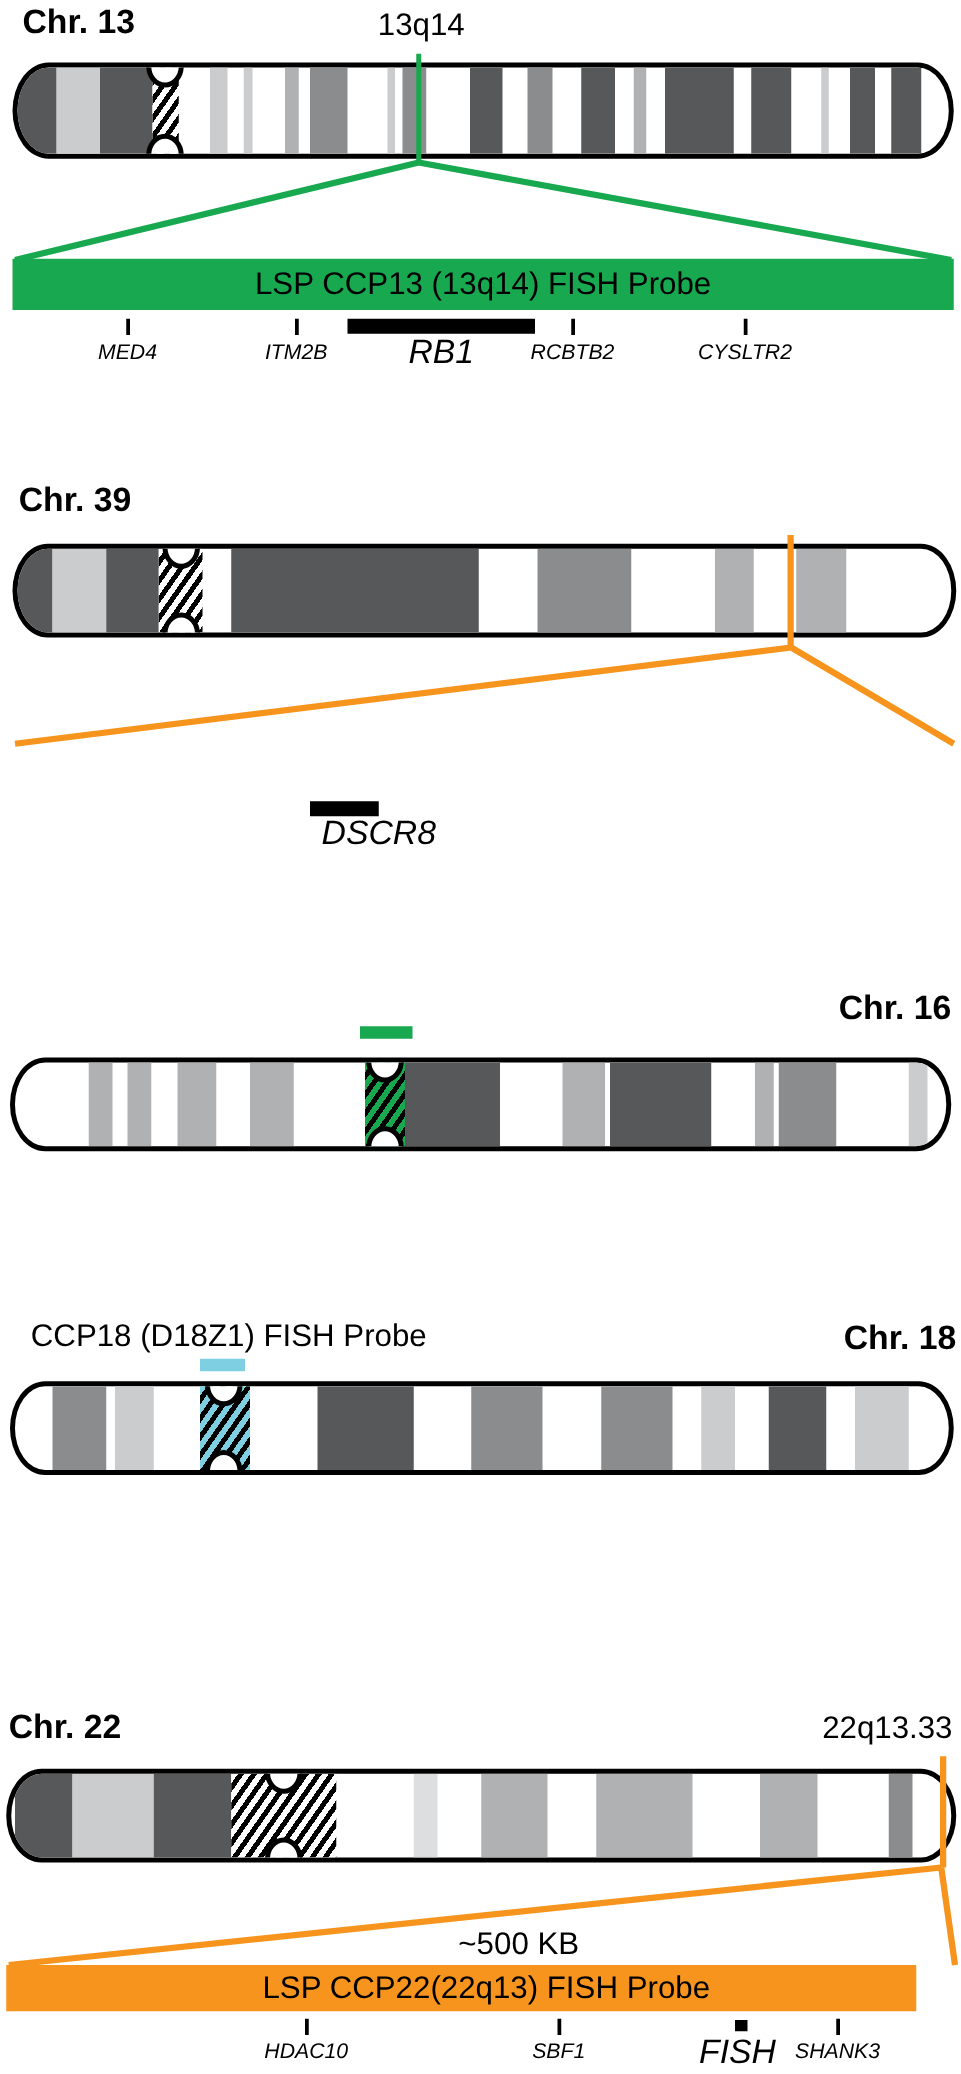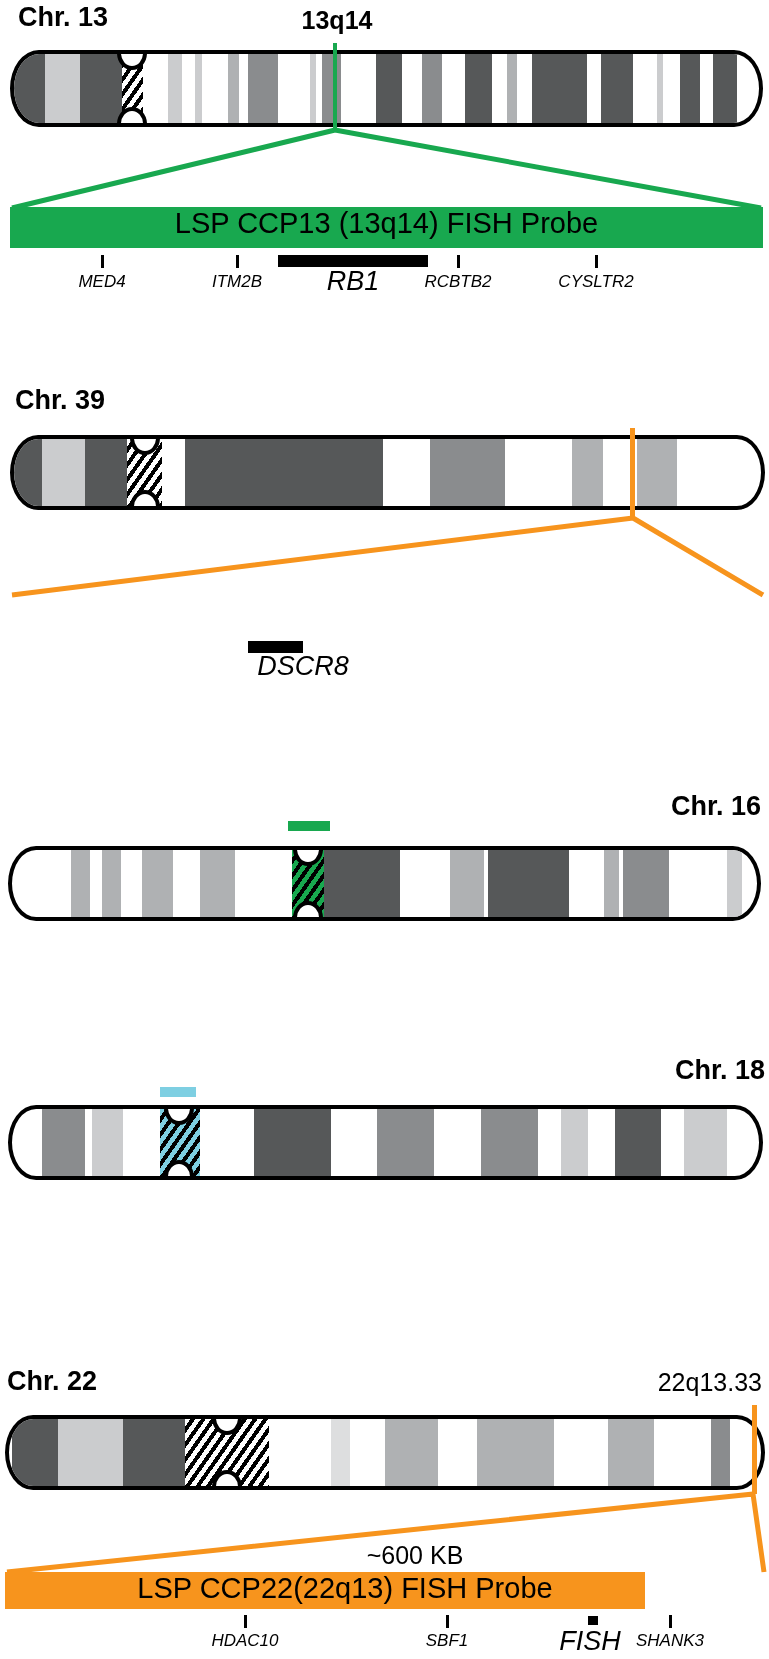--- a/index.html
+++ b/index.html
@@ -16,38 +16,38 @@
               border-radius:30px/40px;overflow:hidden;box-sizing:border-box;}
   .band{position:absolute;top:0;bottom:0;}
   .cen{position:absolute;top:0;bottom:0;
        background-image:repeating-linear-gradient(125deg,rgba(0,0,0,0) 0 4.5px,#000 4.5px 8.5px);}
   .pinch{position:absolute;width:30px;height:34px;background:#fff;border:4px solid #000;
          border-radius:50%;box-sizing:border-box;}
 
   .marker-line{position:absolute;z-index:6;}
   .funnel{position:absolute;z-index:4;}
 
-  .probe-bar{position:absolute;z-index:5;display:flex;justify-content:center;
-             font-size:29px;color:#000;white-space:nowrap;}
+  .probe-bar{position:absolute;z-index:5;display:flex;align-items:center;justify-content:center;
+             font-size:25px;color:#000;white-space:nowrap;}
   .mini-bar{position:absolute;z-index:5;}
 
   .gene-tick{position:absolute;width:3px;height:13px;background:#000;}
   .gene-bar{position:absolute;background:#000;}
   .gene-label{position:absolute;font-style:italic;font-size:17px;white-space:nowrap;
               transform:translateX(-50%);}
   .gene-label.big{font-size:27px;}
   #genes-layer{position:absolute;inset:0;z-index:7;}
 </style>
 </head>
 <body>
 
 <div id="page" style="--green: #18A84F; --orange: #F7941D; --blue: #7ECFE2;">
 
   <div class="title" style="left:18px;top:2px;">Chr. 13</div>
-  <div class="plain-label centered" style="left:337px;top:6px;font-weight:bold;">13q14</div>
+  <div class="plain-label centered" style="left:337px;top:6px;">13q14</div>
 
   <div class="chrom" style="left: 10px; top: 50px; width: 753px; height: 77px;">
     <div class="chrom-body">
         <div class="band" style="left: -4px; width: 36px; background: rgb(86, 88, 89);"></div>
         <div class="band" style="left: 31px; width: 35px; background: rgb(203, 204, 206);"></div>
         <div class="band" style="left: 66px; width: 42px; background: rgb(86, 88, 89);"></div>
         <div class="band" style="left: 154px; width: 14px; background: rgb(203, 204, 206);"></div>
         <div class="band" style="left: 181px; width: 7px; background: rgb(203, 204, 206);"></div>
         <div class="band" style="left: 214px; width: 11px; background: rgb(175, 177, 179);"></div>
         <div class="band" style="left: 234px; width: 30px; background: rgb(138, 140, 142);"></div>
@@ -112,20 +112,21 @@
         <div class="band" style="left: 476px; width: 81px; background: rgb(86, 88, 89);"></div>
         <div class="band" style="left: 592px; width: 15px; background: rgb(175, 177, 179);"></div>
         <div class="band" style="left: 611px; width: 46px; background: rgb(138, 140, 142);"></div>
         <div class="band" style="left: 715px; width: 15px; background: rgb(203, 204, 206);"></div>
         <div class="cen" style="left: 280px; width: 32px; background-color: rgb(24, 168, 79);"></div>
         <div class="pinch" style="left: 281px; top: -18px;"></div>
         <div class="pinch" style="left: 281px; bottom: -18px;"></div>
       </div>
   </div>
 
+  <div class="plain-label centered" style="left:183px;top:1055px;">CCP18 (D18Z1) FISH Probe</div>
   <div class="title right-al" style="left:765px;top:1055px;">Chr. 18</div>
   <div class="mini-bar" style="left:160px;top:1087px;width:36px;height:10px;background:var(--blue);"></div>
 
   <div class="chrom" style="left: 8px; top: 1105px; width: 755px; height: 75px;">
     <div class="chrom-body">
         <div class="band" style="left: 30px; width: 43px; background: rgb(138, 140, 142);"></div>
         <div class="band" style="left: 80px; width: 31px; background: rgb(203, 204, 206);"></div>
         <div class="band" style="left: 242px; width: 77px; background: rgb(86, 88, 89);"></div>
         <div class="band" style="left: 365px; width: 57px; background: rgb(138, 140, 142);"></div>
         <div class="band" style="left: 469px; width: 57px; background: rgb(138, 140, 142);"></div>
@@ -154,22 +155,22 @@
         <div class="cen" style="left: 176px; width: 84px; background-color: rgb(255, 255, 255);"></div>
         <div class="pinch" style="left: 203px; top: -18px;"></div>
         <div class="pinch" style="left: 203px; bottom: -18px;"></div>
       </div>
   </div>
 
   <div class="marker-line" style="left:752px;top:1405px;width:5px;height:89px;background:var(--orange);"></div>
   <svg class="funnel" style="left:0;top:1490px;" width="769" height="86">
     <path d="M753,4 L7,82 M753,4 L764,82" stroke="var(--orange)" stroke-width="5" fill="none"></path>
   </svg>
-  <div class="plain-label centered" style="left:415px;top:1541px;">~600 KB</div>
-  <div class="probe-bar" style="left:5px;top:1572px;width:640px;height:37px;background:var(--orange);padding-left:40px;box-sizing:border-box;">
+  <div class="plain-label centered" style="left:415px;top:1541px;">~500 KB</div>
+  <div class="probe-bar" style="left:5px;top:1572px;width:728px;height:37px;background:var(--orange);padding-left:40px;box-sizing:border-box;">
     <span>LSP CCP22(22q13) FISH Probe</span>
   </div>
 
   <div id="genes-layer">
     <div>
         <div class="gene-tick" style="left: 101px; top: 255px;"></div>
         <div class="gene-label" style="left: 102px; top: 272px;">MED4</div>
         <div class="gene-tick" style="left: 236px; top: 255px;"></div>
         <div class="gene-label" style="left: 237px; top: 272px;">ITM2B</div>
         <div class="gene-bar" style="left: 278px; width: 150px; top: 255px; height: 12px;"></div>

